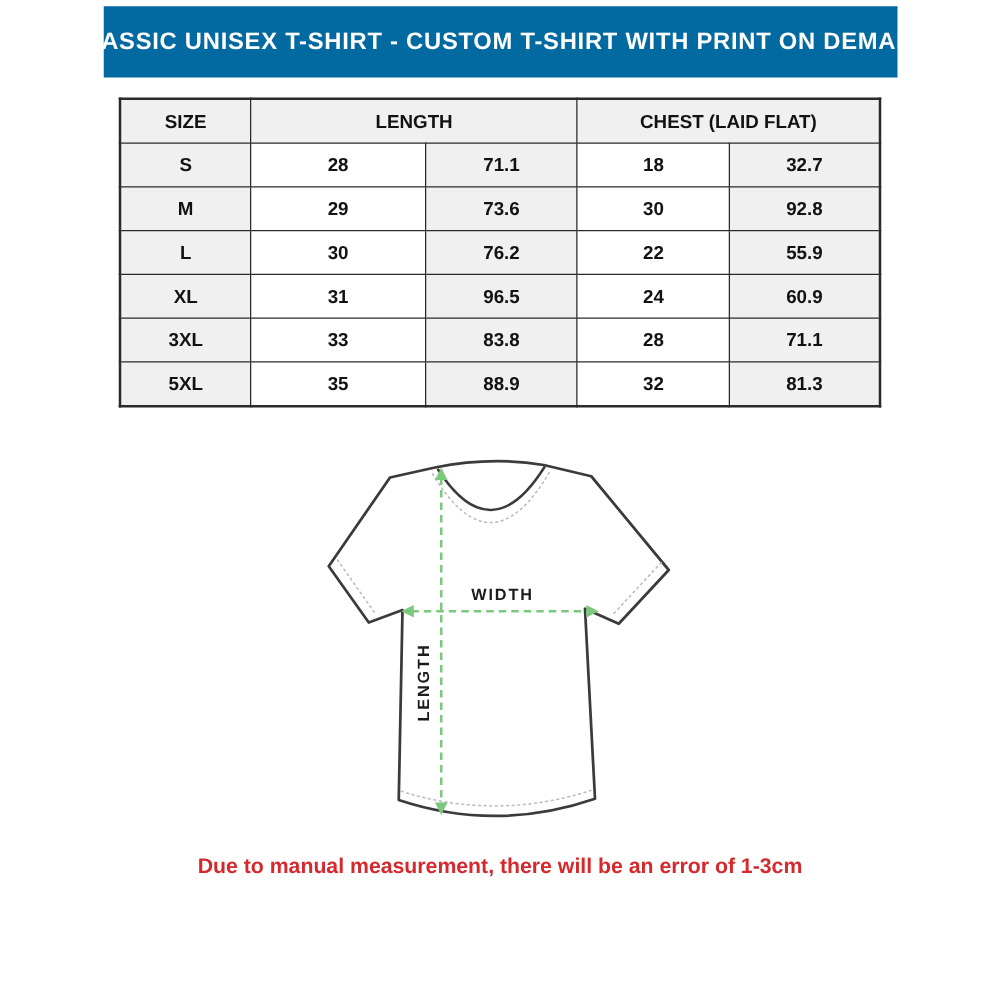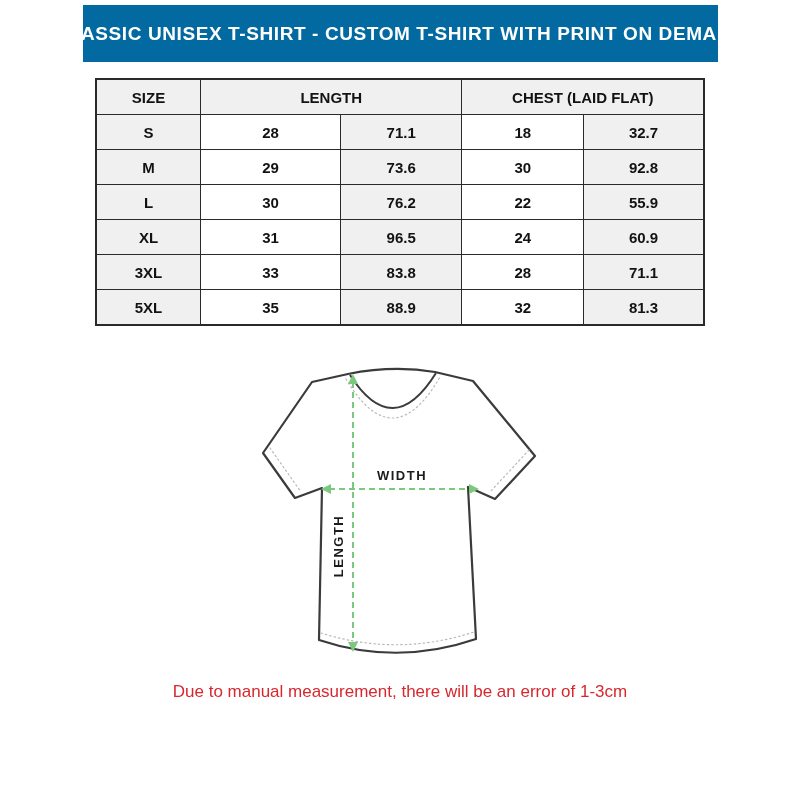--- a/index.html
+++ b/index.html
@@ -24,21 +24,21 @@
     text-align:center;vertical-align:middle;
     font-size:15px;font-weight:bold;color:#121212;background:#ffffff;
   }
   .size-chart thead th{background:#f0f0f0;}
   .size-chart tbody td:nth-child(1),
   .size-chart tbody td:nth-child(3),
   .size-chart tbody td:nth-child(5){background:#f0f0f0;}
   .diagram{width:300px;margin:30px 0 0 245px;}
   .note{
     margin:12px 0 0 0;text-align:center;
-    color:#d7282e;font-size:17px;font-weight:normal;
+    color:#d7282e;font-size:17px;font-weight:bold;
   }
 </style>
 </head>
 <body>
 
 <header class="banner">
   <h1>CLASSIC UNISEX T-SHIRT - CUSTOM T-SHIRT WITH PRINT ON DEMAND</h1>
 </header>
 
 <table class="size-chart">

